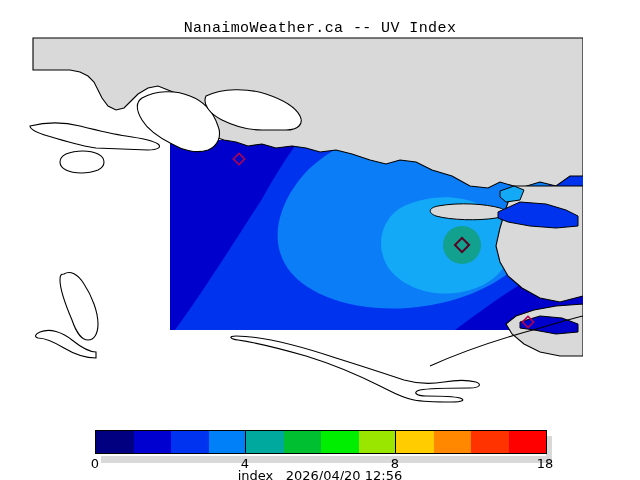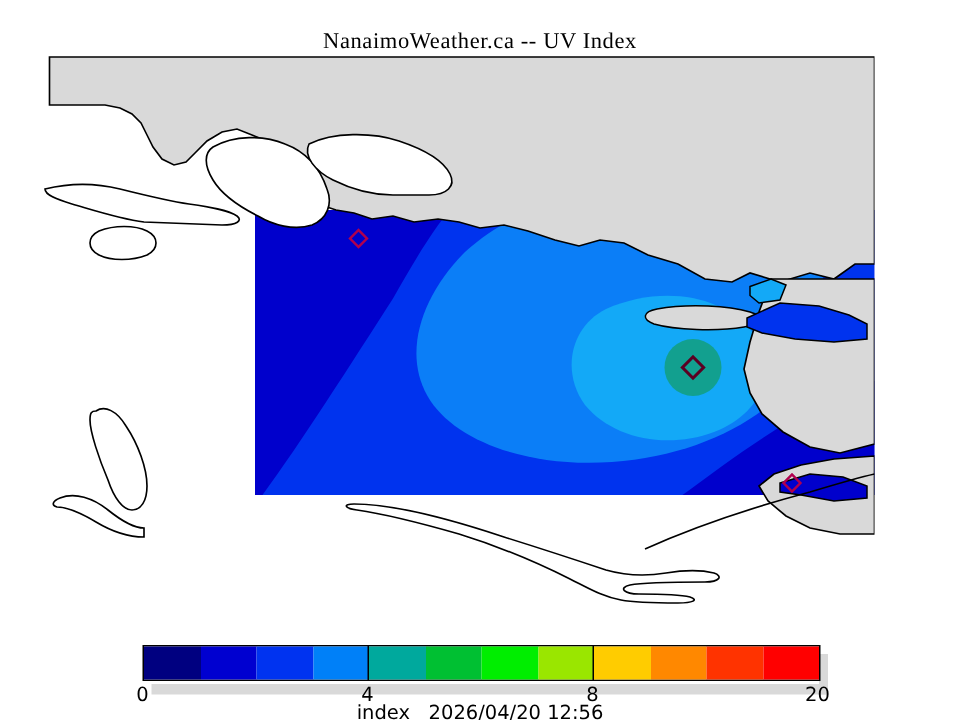--- a/index.html
+++ b/index.html
@@ -19,21 +19,21 @@
     height: 480px;
     background: #ffffff;
   }
   
   #title {
     position: absolute;
     left: 0;
     top: 20px;
     width: 640px;
     text-align: center;
-    font-family: Liberation Serif, serif;
+    font-family: Liberation Mono, monospace;
     font-size: 15px;
     color: #000000;
     letter-spacing: 0.4px;
     white-space: pre;
   }
   
   #map-area {
     position: absolute;
     left: 0px;
     top: 36px;
@@ -250,18 +250,18 @@
         <div style="background: rgb(255, 136, 0);"></div>
         <div style="background: rgb(255, 51, 0);"></div>
         <div style="background: rgb(255, 0, 0);"></div>
       </div>
     <div id="cb-ticks">
         <div class="cb-tick-label" style="left: 95px;">0</div>
         <div class="cb-tick" style="left: 245px;"></div>
         <div class="cb-tick-label" style="left: 245px;">4</div>
         <div class="cb-tick" style="left: 395px;"></div>
         <div class="cb-tick-label" style="left: 395px;">8</div>
-        <div class="cb-tick-label" style="left: 545px;">20</div>
+        <div class="cb-tick-label" style="left: 545px;">18</div>
       </div>
     <div id="cb-caption">index   2026/04/20 12:56</div>
   </div>
 
 </div>
 
 </body></html>

